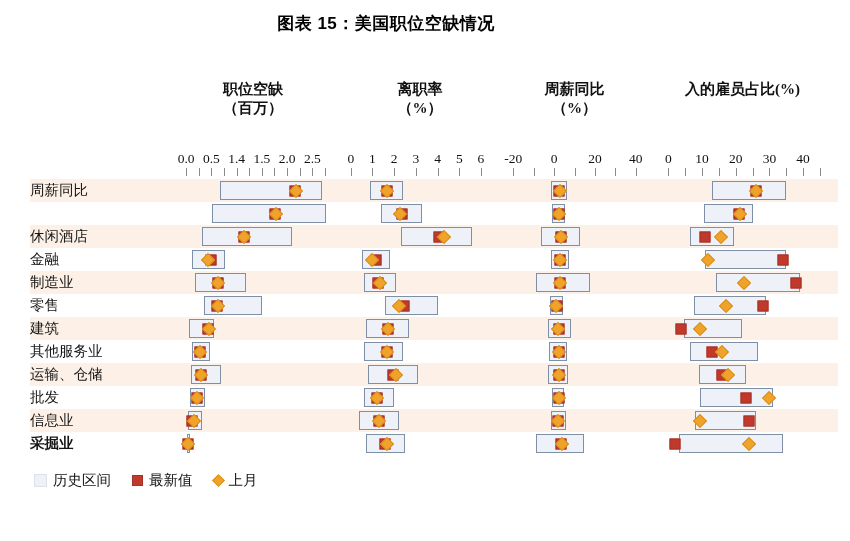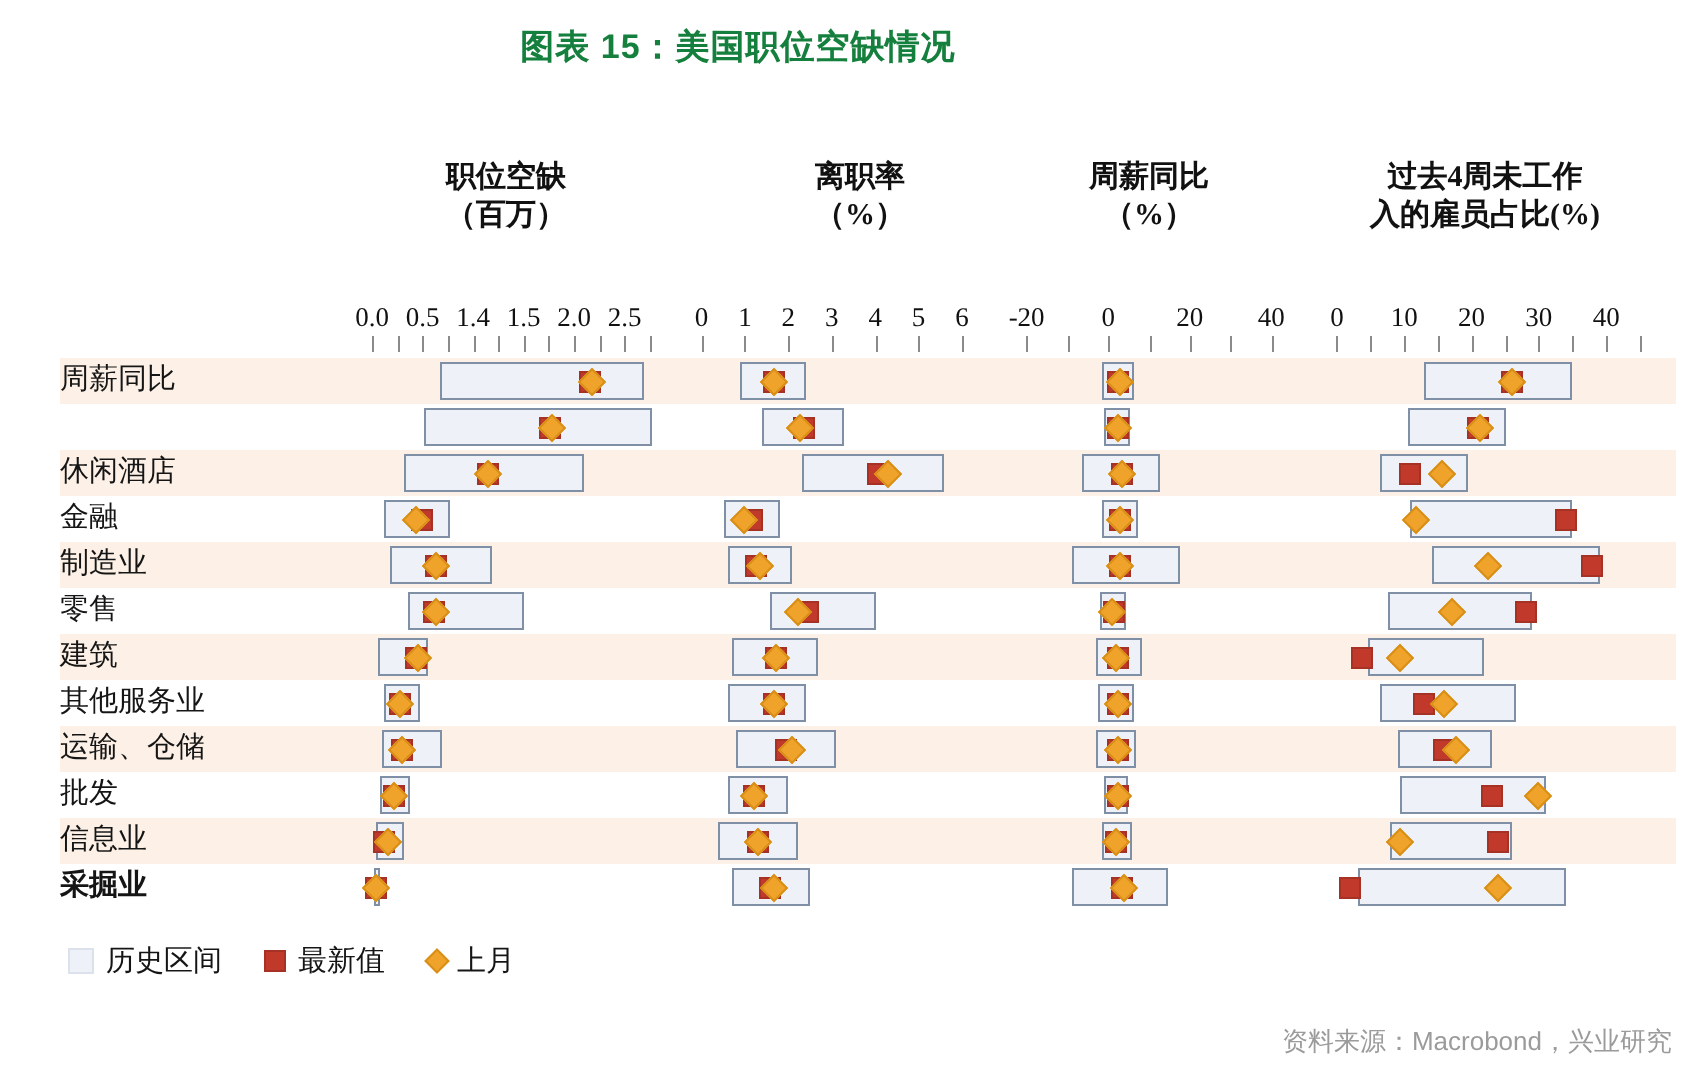--- a/index.html
+++ b/index.html
@@ -8,25 +8,25 @@
     background:#ffffff;
     font-family:"Liberation Serif","DejaVu Serif",serif;
     color:#1a1a1a;
     position:relative;
     overflow:hidden;
   }
   #chart-root{position:absolute;left:0;top:0;width:850px;height:541px;}
 
   
   .title{
-    position:absolute;left:0;top:12px;width:738px;
+    position:absolute;left:17px;top:12px;width:738px;
     text-align:center;
     font-family:"Liberation Sans","DejaVu Sans",sans-serif;
     font-weight:bold;font-size:17px;
-    color:#15803d;
+    color:#000000;
     letter-spacing:0.5px;
   }
 
   
   .panel-head{
     position:absolute;
     text-align:center;
     font-size:15px;
     font-weight:bold;
     line-height:19px;
@@ -352,31 +352,29 @@
       <div class="legend-item">
         <div class="sw-sq"></div>
         <div class="legend-text">最新值</div>
       </div>
       <div class="legend-item">
         <div class="sw-dm"></div>
         <div class="legend-text">上月</div>
       </div>
     </div>
 
-  <div class="source">资料来源：Macrobond，兴业研究</div>
 
 <div class="panel-head" style="left: 158px; width: 190px; top: 80px;">
       <span>职位空缺</span>
       <span>（百万）</span>
     </div>
-    <div class="panel-head" style="left: 335px; width: 190px; top: 80px; text-align: center;">
+    <div class="panel-head" style="left: 325px; width: 190px; top: 80px; text-align: center;">
       <span>离职率</span>
       <span>（%）</span>
     </div>
     <div class="panel-head" style="left: 479.5px; width: 190px; top: 80px;">
       <span>周薪同比</span>
       <span>（%）</span>
     </div>
     <div class="panel-head" style="left: 647.5px; width: 190px; top: 80px;">
-      <span>过去4周未工作</span>
       <span>入的雇员占比(%)</span>
     </div>
   </div>
 
 </body></html>

